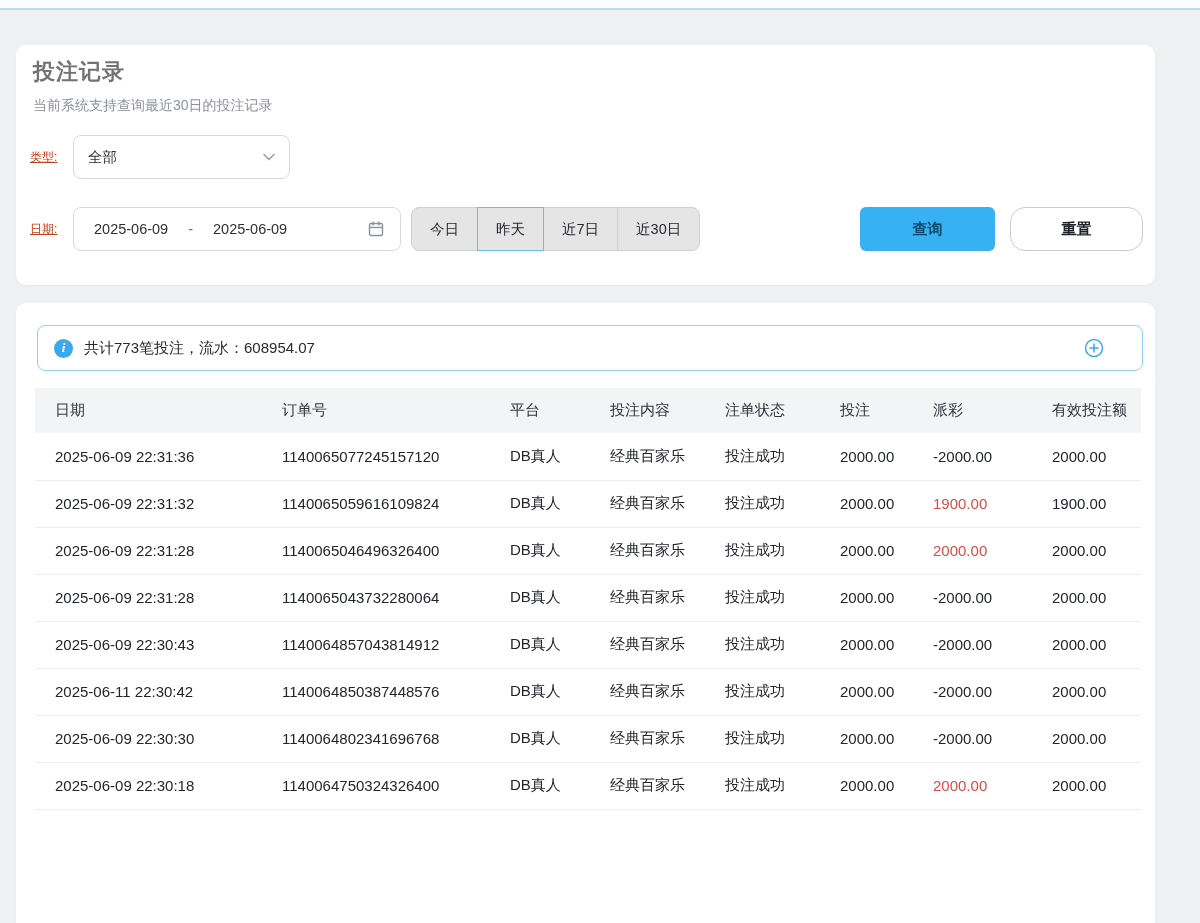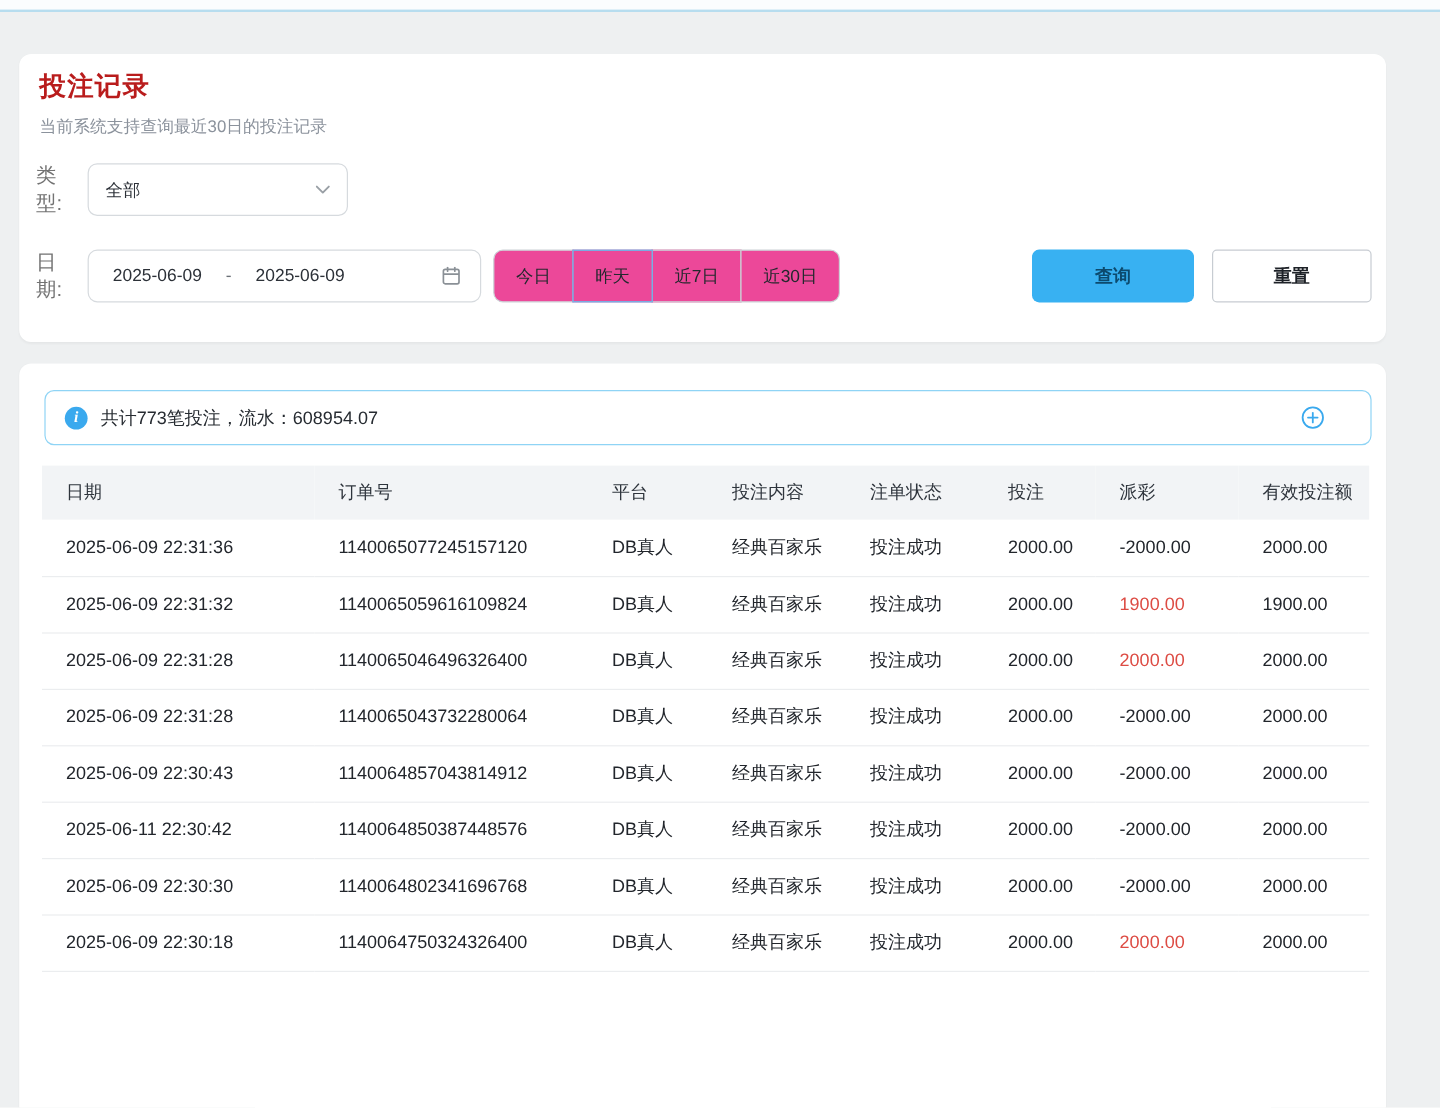--- a/index.html
+++ b/index.html
@@ -16,68 +16,68 @@
   .card {
     position: absolute; left: 16px; width: 1139px;
     background: #ffffff; border-radius: 10px;
     box-shadow: 0 1px 2px rgba(0,0,0,0.04);
   }
   .filter-card { top: 45px; height: 240px; }
   .result-card { top: 303px; height: 650px; overflow: hidden; }
 
   .page-title {
     position: absolute; left: 17px; top: 12px; margin: 0;
-    font-size: 22px; font-weight: bold; color: #b91c1c; letter-spacing: 1px;
+    font-size: 22px; font-weight: bold; color: #737373; letter-spacing: 1px;
   }
   .page-subtitle {
     position: absolute; left: 17px; top: 52px; margin: 0;
     font-size: 14px; color: #8b929c;
   }
 
   .type-row { position: absolute; left: 14px; top: 90px; display: flex; align-items: center; }
   .date-row { position: absolute; left: 14px; top: 162px; right: 12px; display: flex; align-items: center; }
-  .flabel { width: 36px; font-size: 17px; color: #737373; flex: none; }
+  .flabel { width: 36px; font-size: 12px; color: #c2410c; flex: none; text-decoration: underline; }
 
   .select {
     margin-left: 7px; width: 217px; height: 44px;
     border: 1px solid #d6dade; border-radius: 8px; background: #fff;
     display: flex; align-items: center; justify-content: space-between;
     padding: 0 14px; font-size: 14.5px; color: #2c3138; cursor: pointer;
   }
   .chevron { width: 12px; height: 8px; flex: none; }
 
   .date-range {
     margin-left: 7px; width: 328px; height: 44px;
     border: 1px solid #d6dade; border-radius: 8px; background: #fff;
     display: flex; align-items: center; padding: 0 16px 0 20px;
     font-size: 14.5px; color: #2c3138; cursor: pointer;
   }
   .date-range .sep { margin: 0 20px; color: #6b7077; }
   .cal-icon { margin-left: auto; flex: none; }
 
   .btn-group { margin-left: 10px; display: flex; }
   .qbtn {
-    height: 44px; padding: 0 18px; background: #ec4899;
+    height: 44px; padding: 0 18px; background: #e5e5e5;
     border: 1px solid #ccd1d6; margin-left: -1px;
     display: flex; align-items: center; font-size: 14.5px; color: #24282e;
     cursor: pointer; position: relative;
   }
   .qbtn:first-child { border-radius: 8px 0 0 8px; margin-left: 0; }
   .qbtn:last-child { border-radius: 0 8px 8px 0; }
   .qbtn.active { border-color: #5ec5f3; z-index: 2; }
 
   .actions { margin-left: auto; display: flex; align-items: center; gap: 15px; }
   .btn-primary {
     width: 135px; height: 44px; background: #38b1f2; color: #0c4a6e;
     border: none; border-radius: 6px; font-size: 15px; font-weight: bold;
     font-family: inherit; cursor: pointer;
   }
   .btn-ghost {
     width: 133px; height: 44px; background: #fff; color: #1d2127;
-    border: 1px solid #c7ccd2; border-radius: 4px; font-size: 15px; font-weight: bold;
+    border: 1px solid #c7ccd2; border-radius: 15px; font-size: 15px; font-weight: bold;
     font-family: inherit; cursor: pointer;
   }
 
   .banner {
     position: absolute; left: 21px; top: 22px; width: 1106px; height: 46px;
     border: 1px solid #8fd4f5; border-radius: 8px; background: #fff;
     display: flex; align-items: center; padding: 0 16px;
   }
   .info-icon {
     width: 19px; height: 19px; border-radius: 50%; background: #3aa9ee;

